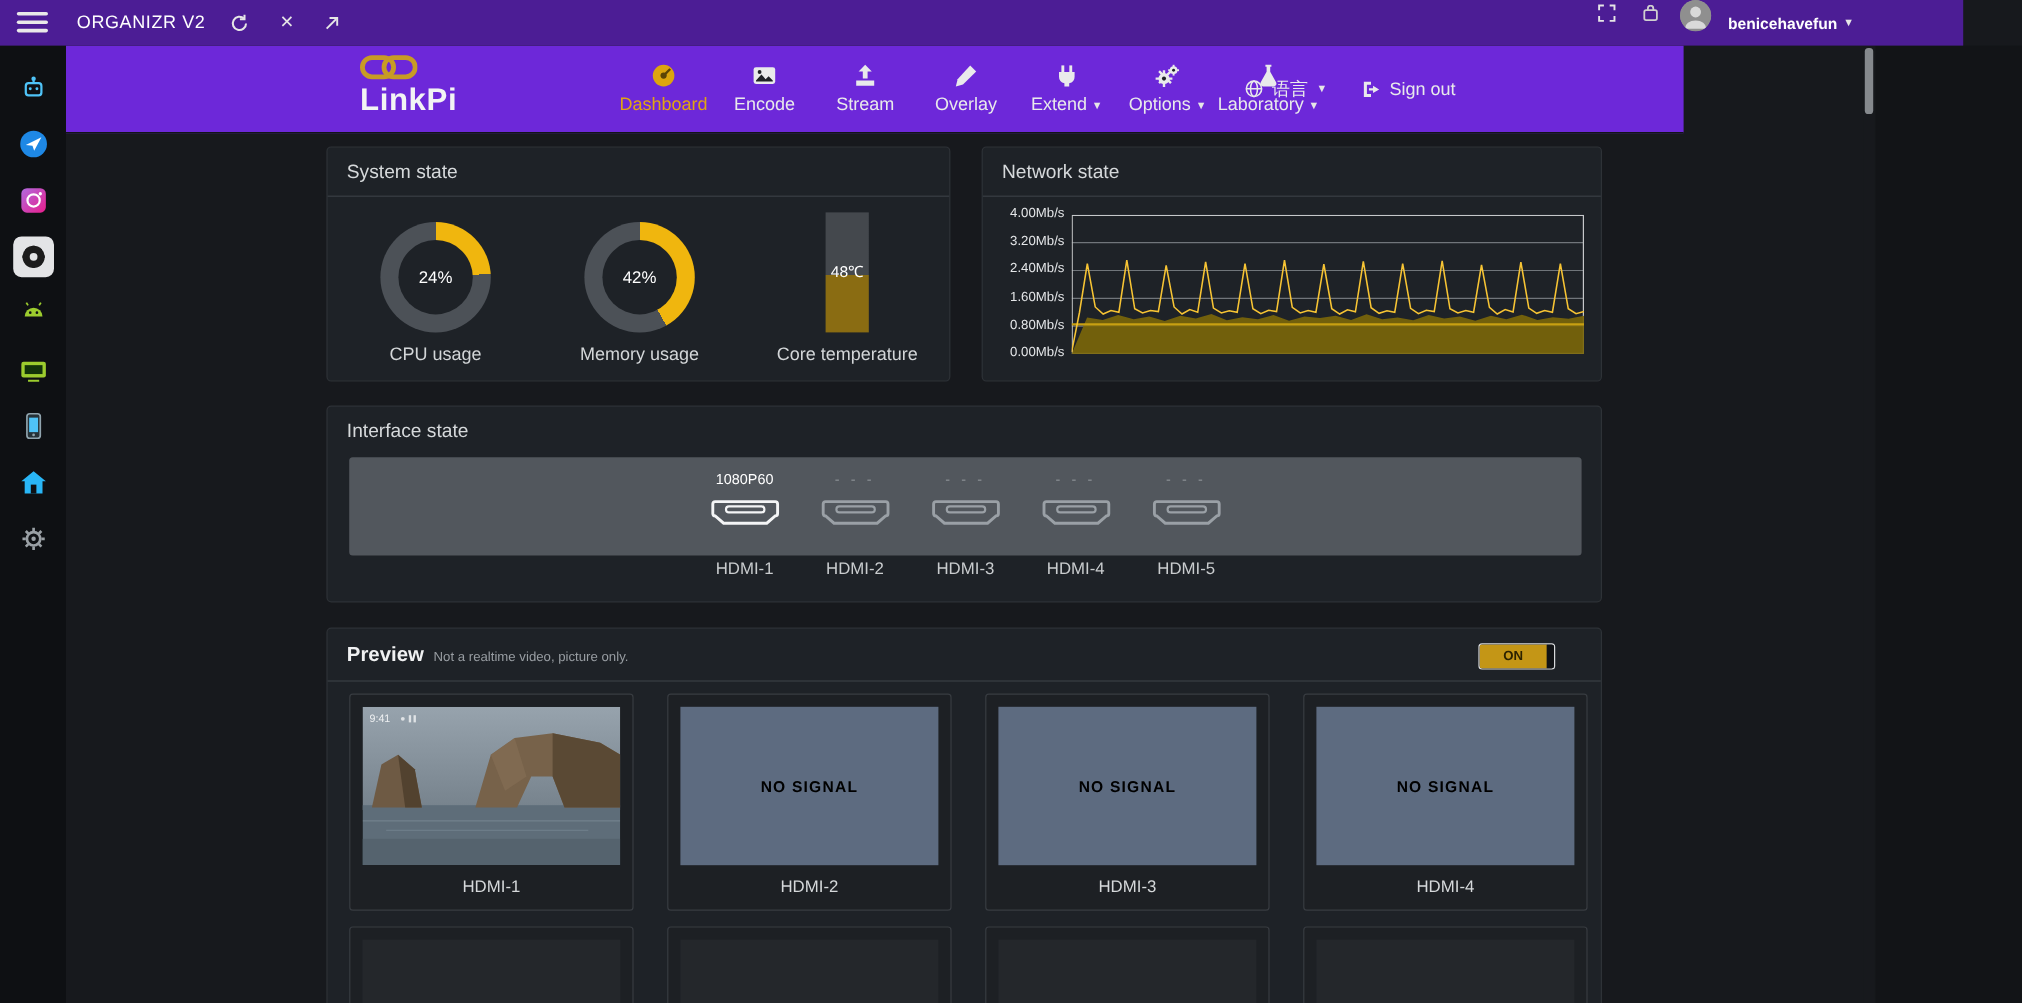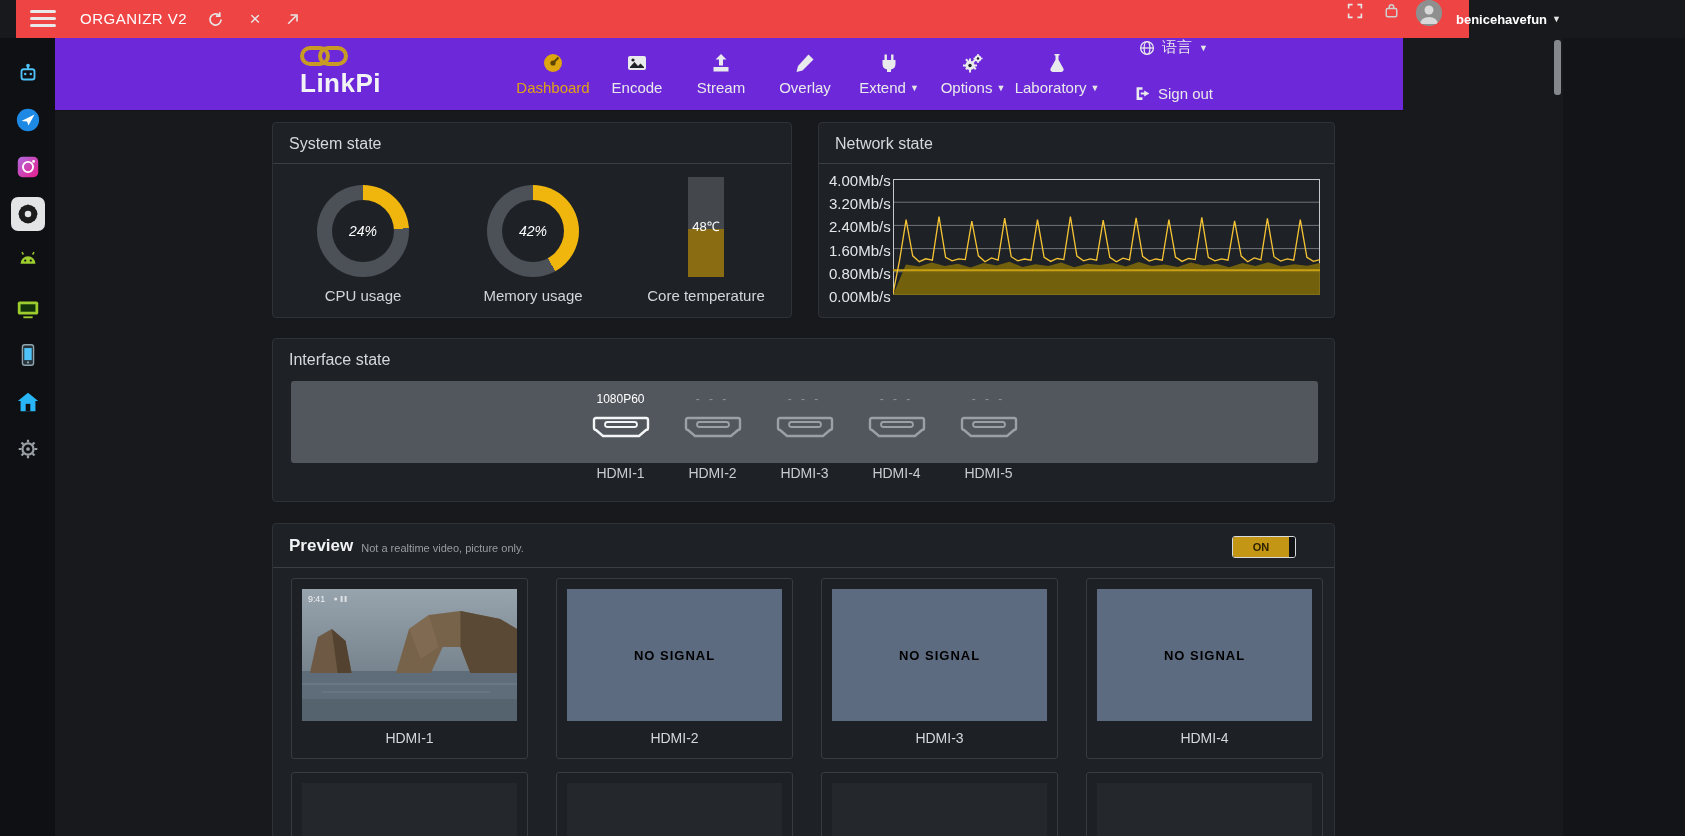--- a/index.html
+++ b/index.html
@@ -1,19 +1,19 @@
 <!DOCTYPE html>
 <html><head>
 <meta charset="utf-8">
 <style>
   html,body{margin:0;padding:0;background:#0b0d0f;font-family:"Liberation Sans",sans-serif;}
   #app{position:relative;width:1685px;height:836px;overflow:hidden;background:#17191d;}
   svg{display:block}
   
-  .orgbar{position:absolute;left:16px;top:0;width:1453px;height:38px;background:#ef4444;z-index:30;}
+  .orgbar{position:absolute;left:0;top:0;width:1636px;height:38px;background:#4c1d95;z-index:30;}
   .hamburger{position:absolute;left:14px;top:10px;width:26px;height:18px;cursor:pointer;}
   .hamburger span{display:block;height:3px;background:#e9e9e9;border-radius:2px;margin-bottom:4px;}
   .org-title{position:absolute;left:64px;top:0;height:38px;line-height:38px;color:#fff;font-size:15px;letter-spacing:.5px;}
   .org-ic{position:absolute;top:8px;width:22px;height:22px;display:flex;align-items:center;justify-content:center;color:#e6e6e6;cursor:pointer;}
   .org-right{position:absolute;left:1328px;top:0;height:38px;display:flex;gap:14px;}
   .avatar{width:26px;height:26px;border-radius:50%;overflow:hidden;background:#8f8f8f;}
   .org-user{color:#fff;font-weight:bold;font-size:13px;display:flex;align-items:center;gap:5px;cursor:pointer;}
   .caret{font-size:9px;color:#e6e6e6;}
   
   .sidenav{position:absolute;left:0;top:38px;width:55px;height:798px;background:#0e1013;display:flex;flex-direction:column;align-items:center;padding-top:18px;gap:13px;box-sizing:border-box;z-index:20;}
@@ -22,35 +22,35 @@
   
   .iframe-bg{position:absolute;left:55px;top:38px;width:1508px;height:798px;background:#17191d;}
   .right-void{position:absolute;left:1563px;top:38px;width:122px;height:798px;background:#121417;}
   .lnavbar{position:absolute;left:55px;top:38px;width:1348px;height:72px;background:#6d28d9;border-bottom:1px solid #121418;z-index:10;}
   .brand{position:absolute;left:245px;top:7px;width:150px;cursor:pointer;}
   .brand-text{font-size:26px;font-weight:bold;color:#f2f3f4;letter-spacing:.5px;margin-top:1px;}
   .lmenu{position:absolute;left:456px;top:0;height:72px;display:flex;}
   .lmenu-item{width:84px;display:flex;flex-direction:column;align-items:center;justify-content:center;gap:5px;cursor:pointer;color:#e9eaeb;}
   .lmenu-item .lbl{font-size:15px;display:flex;align-items:center;gap:4px;}
   .lmenu-item.active .lbl{color:#e0a413;}
-  .lnav-right{position:absolute;right:190px;top:0;height:72px;display:flex;align-items:center;gap:28px;color:#e9eaeb;font-size:15px;flex-direction:column;}
+  .lnav-right{position:absolute;right:190px;top:0;height:72px;display:flex;align-items:center;gap:28px;color:#e9eaeb;font-size:15px;}
   .lnav-right .grp{display:flex;align-items:center;gap:7px;cursor:pointer;}
   
   .panel{position:absolute;background:#1e2227;border:1px solid #2e3237;border-radius:4px;box-sizing:border-box;}
   .panel-title{padding:12px 16px 10px 16px;font-size:16px;color:#d6d9db;border-bottom:1px solid #3a3f45;}
   
   .sys-item{position:absolute;text-align:center;}
-  .donut{width:92px;height:92px;border-radius:50%;position:relative;margin:0 auto;font-style:italic;}
+  .donut{width:92px;height:92px;border-radius:50%;position:relative;margin:0 auto;}
   .donut::after{content:"";position:absolute;inset:15px;border-radius:50%;background:#1e2227;}
   .donut .pct{position:absolute;inset:0;display:flex;align-items:center;justify-content:center;font-size:14px;color:#fff;z-index:2;}
   .gauge{width:36px;height:100px;margin:0 auto;position:relative;background:#44484d;}
   .gauge .tval{position:absolute;left:0;right:0;top:40px;text-align:center;color:#fff;font-size:13px;}
   .sys-label{margin-top:10px;font-size:15px;color:#d3d6d8;}
   
-  .ytick{position:absolute;left:10px;width:58px;text-align:right;font-size:15px;color:#e4e6e8;}
+  .ytick{position:absolute;left:10px;width:58px;text-align:right;font-size:11px;color:#e4e6e8;}
   .plot{position:absolute;left:74px;top:56px;width:427px;height:116px;}
   
   .strip{position:absolute;left:18px;top:42px;width:1027px;height:82px;background:#52575d;border-radius:3px;}
   .ports{position:absolute;left:18px;top:42px;width:1027px;display:flex;justify-content:center;}
   .port{width:92px;display:flex;flex-direction:column;align-items:center;}
   .port .status{margin-top:7px;height:22px;line-height:22px;font-size:12px;color:#fff;}
   .port.inactive .status{color:#8d9297;letter-spacing:3px;}
   .port .psvg{margin-top:3px;color:#9aa0a6;}
   .port.active .psvg{color:#f4f5f6;}
   .port .plabel{margin-top:24px;font-size:14px;color:#c9ccce;}

